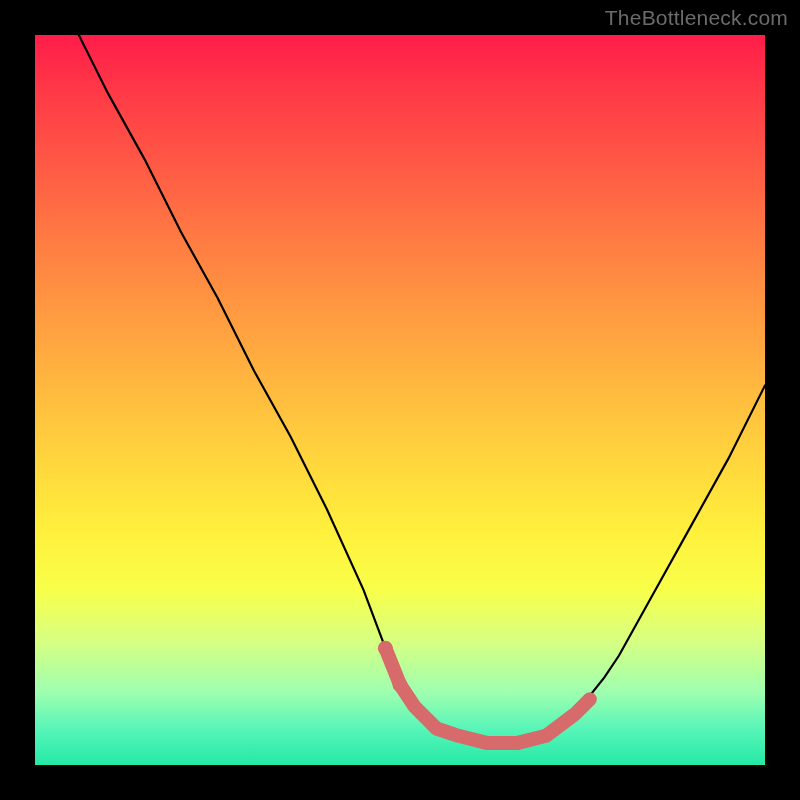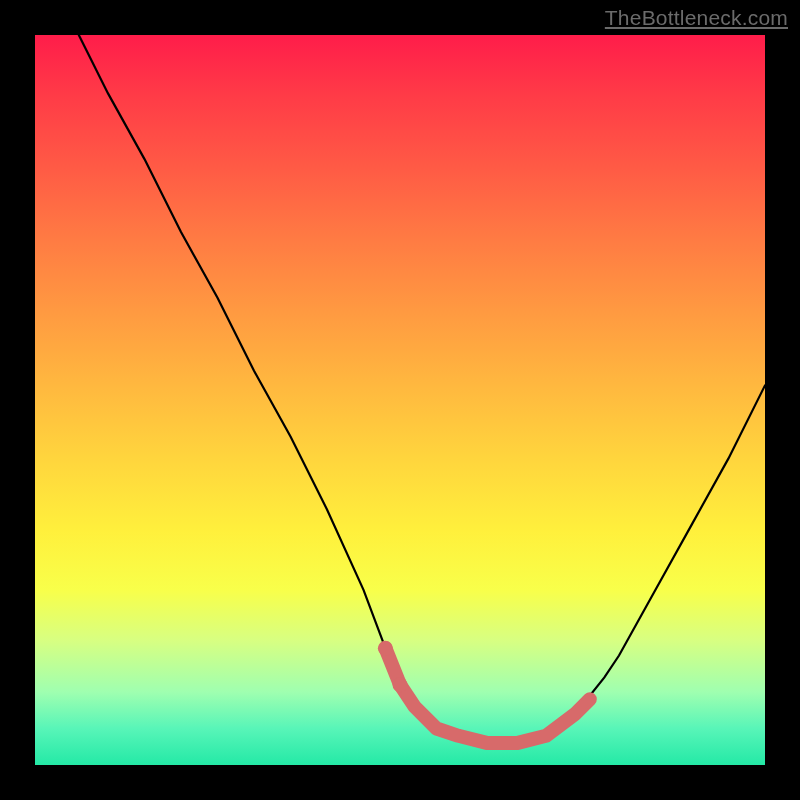--- a/index.html
+++ b/index.html
@@ -47,21 +47,20 @@
     );
   }
   .watermark {
     position: absolute;
     top: 6px;
     right: 12px;
     color: #6b6b6b;
     font-size: 21px;
     font-weight: 500;
     letter-spacing: 0.2px;
-    text-decoration: underline;
   }
   svg.curve {
     position: absolute;
     inset: 0;
   }
 </style>
 </head>
 <body>
 
 <div class="frame">

